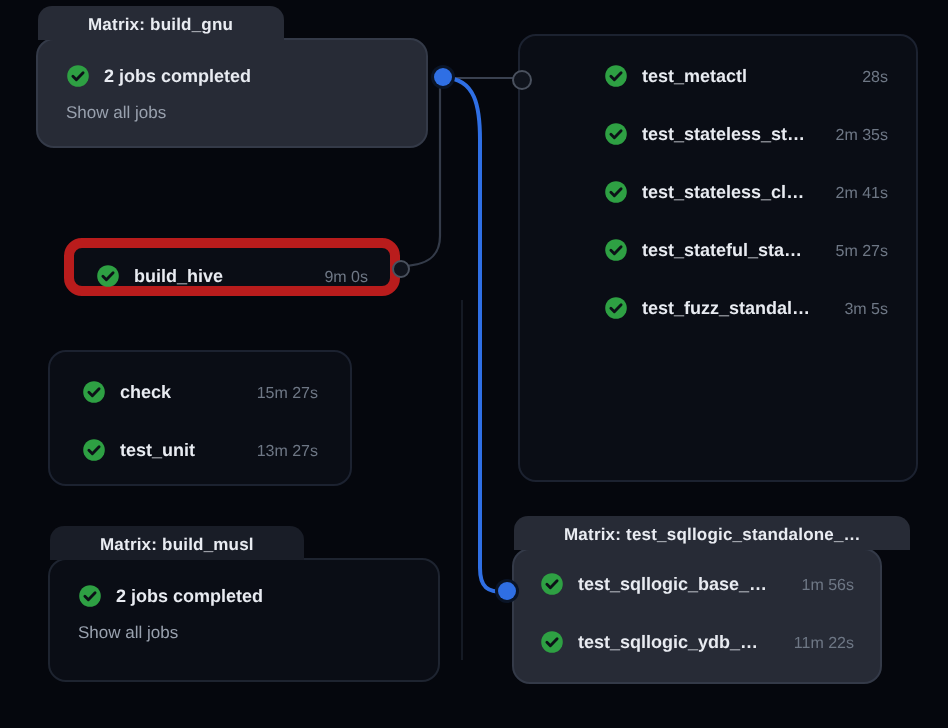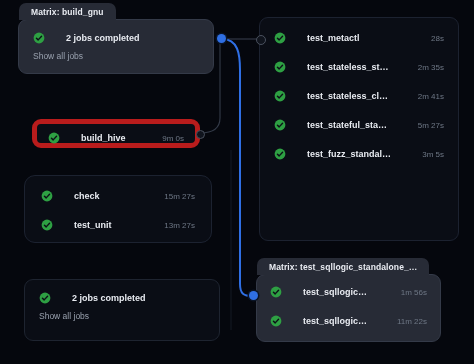--- a/index.html
+++ b/index.html
@@ -54,41 +54,41 @@
     background: #0a0d15;
     border: 1px solid #1c2230;
   }
 
   
   .matrix-tab {
     position: absolute;
     top: -17px;
     left: 0;
     height: 17px;
-    padding: 0 12px;
+    padding: 0 25px;
     display: flex;
     align-items: center;
     background: #272b36;
     border-top-left-radius: 7px;
     border-top-right-radius: 7px;
     font-size: 8.5px;
     font-weight: bold;
     color: #e9ecf2;
     white-space: nowrap;
     letter-spacing: .1px;
   }
   .matrix-body {
     padding: 12px 14px 12px 14px;
   }
 
   
   .row {
     display: flex;
     align-items: center;
-    gap: 21px;
+    gap: 7px;
   }
   .row + .row { margin-top: 17px; }
 
   .check-icon {
     flex: 0 0 auto;
     width: 12px;
     height: 12px;
     display: block;
   }
   .row-label {
@@ -173,21 +173,21 @@
           <circle cx="8" cy="8" r="7.2" fill="#2ea043"></circle>
           <path d="M4.6 8.2 L6.9 10.5 L11.4 5.8" fill="none" stroke="#0c1117" stroke-width="1.9" stroke-linecap="round" stroke-linejoin="round"></path>
         </svg>
         <span class="row-label">build_hive</span>
         <span class="row-dur">9m 0s</span>
       </div>
     </div>
   </div>
   <div class="port gray small" style="left:196px; top:130px;"></div>
 
-  <div class="panel listbox" style="left:24px; top:175px; width:188px; height:68px;border-radius:11px;">
+  <div class="panel listbox" style="left:24px; top:175px; width:152px; height:68px;">
     <div style="padding:14px 16px;">
       <div class="row">
         <svg class="check-icon" viewBox="0 0 16 16">
           <circle cx="8" cy="8" r="7.2" fill="#2ea043"></circle>
           <path d="M4.6 8.2 L6.9 10.5 L11.4 5.8" fill="none" stroke="#0c1117" stroke-width="1.9" stroke-linecap="round" stroke-linejoin="round"></path>
         </svg>
         <span class="row-label">check</span>
         <span class="row-dur">15m 27s</span>
       </div>
       <div class="row">
@@ -195,33 +195,36 @@
           <circle cx="8" cy="8" r="7.2" fill="#2ea043"></circle>
           <path d="M4.6 8.2 L6.9 10.5 L11.4 5.8" fill="none" stroke="#0c1117" stroke-width="1.9" stroke-linecap="round" stroke-linejoin="round"></path>
         </svg>
         <span class="row-label">test_unit</span>
         <span class="row-dur">13m 27s</span>
       </div>
     </div>
   </div>
 
   <div class="panel matrix" style="left:24px; top:279px; width:196px; height:62px; background:#0a0d15; border:1px solid #1e2430;">
+    <div class="matrix-tab" style="background:#191d27;">
+      <span>Matrix: build_musl</span>
+    </div>
     <div class="matrix-body">
       <div class="row">
         <svg class="check-icon" viewBox="0 0 16 16">
           <circle cx="8" cy="8" r="7.2" fill="#2ea043"></circle>
           <path d="M4.6 8.2 L6.9 10.5 L11.4 5.8" fill="none" stroke="#0c1117" stroke-width="1.9" stroke-linecap="round" stroke-linejoin="round"></path>
         </svg>
         <span class="row-label">2 jobs completed</span>
       </div>
       <div class="sub-link">Show all jobs</div>
     </div>
   </div>
 
-  <div class="panel listbox" style="left:259px; top:17px; width:200px; height:224px;">
+  <div class="panel listbox" style="left:259px; top:17px; width:200px; height:224px;padding-left:28px;">
     <div style="padding:14px 14px;">
       <div class="row">
         <svg class="check-icon" viewBox="0 0 16 16">
           <circle cx="8" cy="8" r="7.2" fill="#2ea043"></circle>
           <path d="M4.6 8.2 L6.9 10.5 L11.4 5.8" fill="none" stroke="#0c1117" stroke-width="1.9" stroke-linecap="round" stroke-linejoin="round"></path>
         </svg>
         <span class="row-label">test_metactl</span>
         <span class="row-dur">28s</span>
       </div>
       <div class="row">

